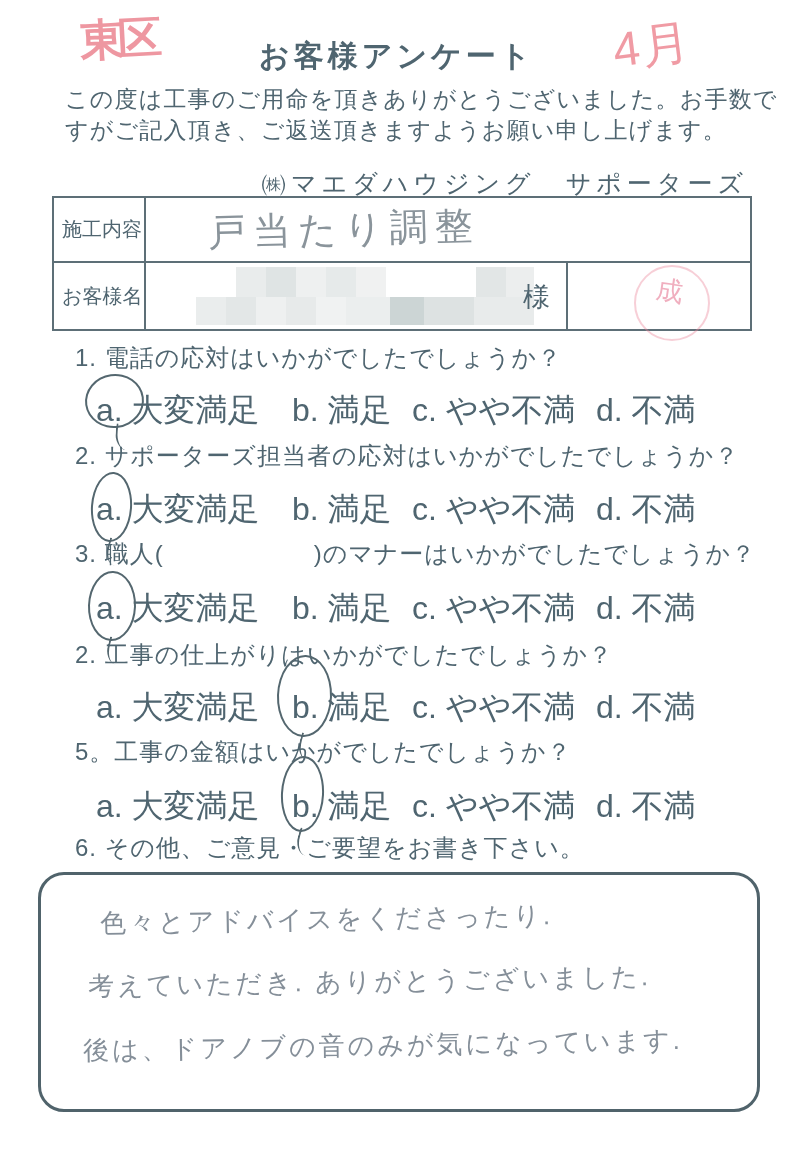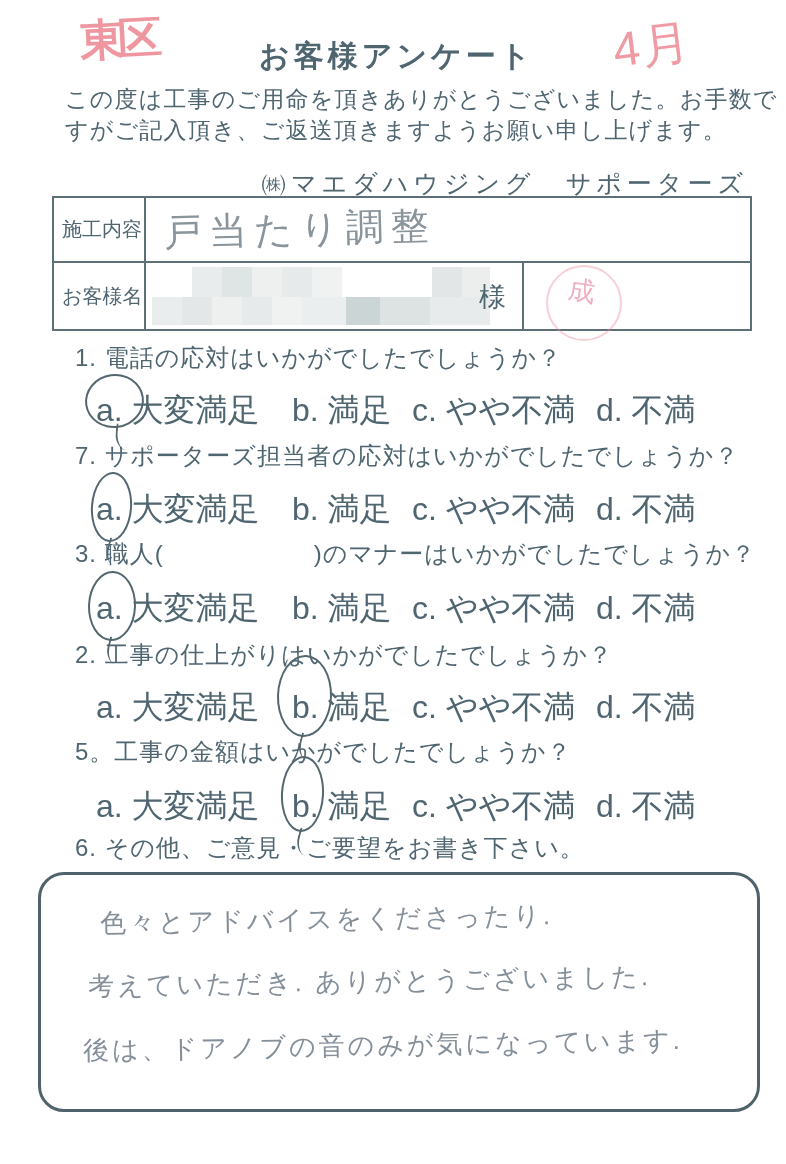--- a/index.html
+++ b/index.html
@@ -15,21 +15,21 @@
   .region-note{left:80px;top:10px;font-size:44px;color:#ec8591;letter-spacing:-6px;
     transform:rotate(-3deg);font-weight:bold;opacity:.85;}
   .month-note{left:613px;top:14px;font-size:48px;color:#ee8a95;letter-spacing:2px;
     transform:rotate(-7deg);opacity:.85;}
   .page-title{left:259px;top:36px;font-size:30px;font-weight:bold;letter-spacing:4px;}
   .intro{left:65px;top:84px;width:715px;font-size:23px;letter-spacing:1.2px;line-height:31px;}
   .company{left:261px;top:167px;font-size:25px;letter-spacing:5px;}
 
   
   .info-table{left:52px;top:196px;width:696px;border:2px solid #5d6f77;}
-  .tr{display:flex;}
+  .tr{display:flex;gap:44px;}
   .tr1{height:63px;border-bottom:2px solid #5d6f77;}
   .tr2{height:66px;font-family:Liberation Serif, serif;}
   .td{position:relative;box-sizing:border-box;}
   .td-label{display:flex;align-items:center;padding-left:8px;font-size:20px;
     border-right:2px solid #5d6f77;}
   .td-c1{width:92px;flex:0 0 auto;}
   .td-work{flex:1;}
   .td-name{width:378px;flex:0 0 auto;border-right:2px solid #5d6f77;}
   .td-staff{width:76px;flex:0 0 auto;border-right:2px solid #5d6f77;}
   .td-stamp{flex:1;}
@@ -130,21 +130,21 @@
 
   <div class="abs q-text q1t">1. 電話の応対はいかがでしたでしょうか？</div>
   <div class="abs opt-row q1o">
     <span class="opt opt-a">a. 大変満足</span>
     <span class="opt opt-b">b. 満足</span>
     <span class="opt opt-c">c. やや不満</span>
     <span class="opt opt-d">d. 不満</span>
   </div>
   <div class="circle cq1"></div>
 
-  <div class="abs q-text q2t">7. サポーターズ担当者の応対はいかがでしたでしょうか？</div>
+  <div class="abs q-text q2t">2. サポーターズ担当者の応対はいかがでしたでしょうか？</div>
   <div class="abs opt-row q2o">
     <span class="opt opt-a">a. 大変満足</span>
     <span class="opt opt-b">b. 満足</span>
     <span class="opt opt-c">c. やや不満</span>
     <span class="opt opt-d">d. 不満</span>
   </div>
   <div class="circle cq2"></div>
 
   <div class="abs q-text q3t">3. 職人(　　　　　　)のマナーはいかがでしたでしょうか？</div>
   <div class="abs opt-row q3o">

